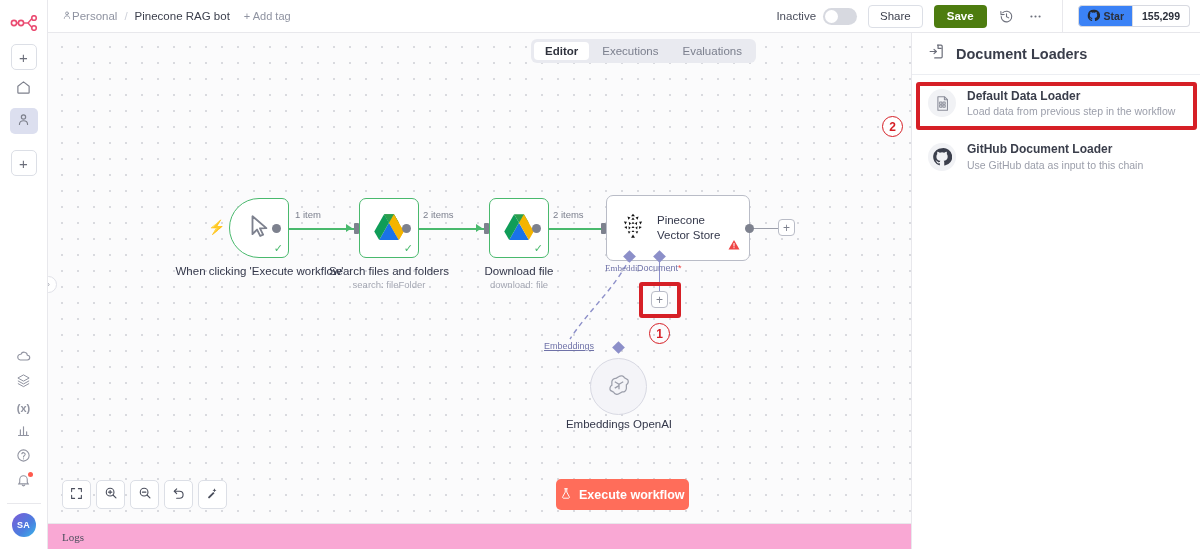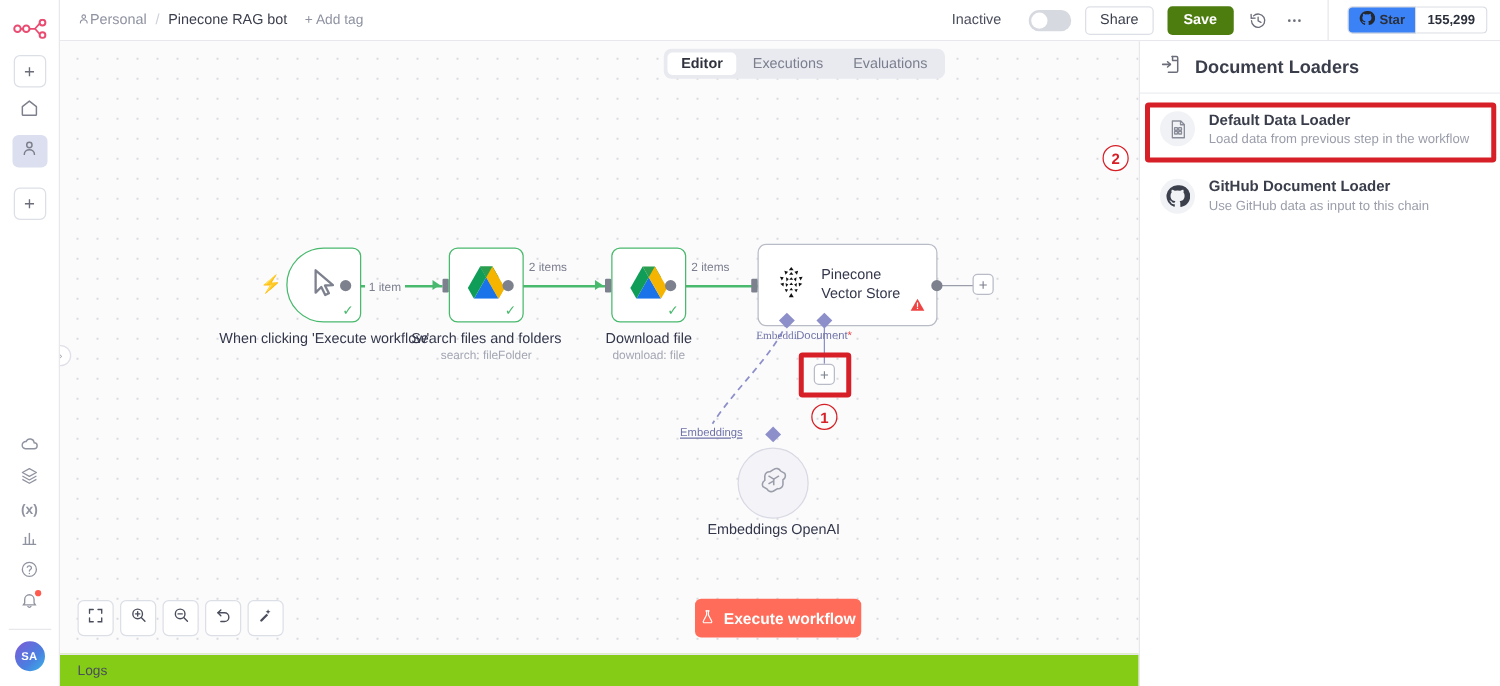--- a/index.html
+++ b/index.html
@@ -46,21 +46,21 @@
     position: absolute; left: 48px; top: 0; width: 1152px; height: 33px;
     background: #fff; border-bottom: 1px solid #e8e8ec;
     display: flex; align-items: center; padding: 0 10px 0 14px;
   }
   .bc { display: flex; align-items: center; font-size: 11.5px; }
   .bc-proj { color: #8f93a1; display: flex; align-items: center; gap: 0; }
   .bc-sep { color: #cdd0d9; margin: 0 7px; }
   .bc-name { color: #3b3f4c; font-weight: 400; }
   #add-tag { margin-left: 14px; font-size: 11px; color: #8f93a1; cursor: pointer; }
   #hdr-right { margin-left: auto; display: flex; align-items: center; gap: 11px; }
-  #inactive-wrap { display: flex; align-items: center; gap: 22px; }
+  #inactive-wrap { display: flex; align-items: center; gap: 7px; }
   #inactive-label { font-size: 11.5px; color: #4a4e5c; }
   #toggle { width: 34px; height: 17px; border-radius: 9px; background: #d7d9e0; position: relative; cursor: pointer; }
   #toggle::after { content:""; position: absolute; left: 2px; top: 2px; width: 13px; height: 13px; border-radius: 50%; background: #fff; }
   .hdr-btn {
     height: 23px; padding: 0 11px; border: 1px solid #dcdfe6; border-radius: 4px;
     background: #fff; font-size: 11.5px; color: #3b3f4c; cursor: pointer;
     display: flex; align-items: center; font-family: inherit;
   }
   #save-btn {
     height: 23px; padding: 0 13px; border: none; border-radius: 4px;
@@ -84,22 +84,22 @@
   
   #canvas {
     position: absolute; left: 48px; top: 33px; width: 863px; height: 490px;
     background-color: #fbfbfc;
     background-image: radial-gradient(circle, #d9dadf 1px, transparent 1px);
     background-size: 16px 16px; background-position: 6px 6px;
     overflow: hidden;
   }
   #logs-bar {
     position: absolute; left: 48px; top: 523px; width: 863px; height: 26px;
-    background: #84cc16; border-top: 1px solid #e8e8ec;
-    display: flex; align-items: center; padding-left: 14px;
+    background: #f9a8d4; border-top: 1px solid #e8e8ec;
+    display: flex; align-items: center; padding-left: 14px; font-family: Liberation Serif, serif;
   }
   #logs-label { font-size: 11px; color: #4a4e5c; cursor: pointer; }
 
   
   #tabs {
     position: absolute; left: 483px; top: 6px;
     background: #e9eaf0; border-radius: 6px; padding: 3px;
     display: flex; gap: 2px;
   }
   .tab { padding: 3px 11px; border-radius: 4px; font-size: 11.5px; color: #7b7f8d; cursor: pointer; }
@@ -332,21 +332,21 @@
     </div>
 
     <div id="tabs">
       <div class="tab active">Editor</div>
       <div class="tab">Executions</div>
       <div class="tab">Evaluations</div>
     </div>
 
     <div class="conn" style="left:228px; top:195px; width:78px;"></div>
     <div class="arrow-g" style="left:298px; top:191px;"></div>
-    <div class="conn-label" style="left:244px; top:192px;">1 item</div>
+    <div class="conn-label" style="left:244px; top:176px;">1 item</div>
 
     <div class="conn" style="left:358px; top:195px; width:78px;"></div>
     <div class="arrow-g" style="left:428px; top:191px;"></div>
     <div class="conn-label" style="left:372px; top:176px;">2 items</div>
 
     <div class="conn" style="left:488px; top:195px; width:78px;"></div>
     <div class="arrow-g" style="left:558px; top:191px;"></div>
     <div class="conn-label" style="left:502px; top:176px;">2 items</div>
 
     <div class="conn-gray" style="left:701px; top:195px; width:32px;"></div>

